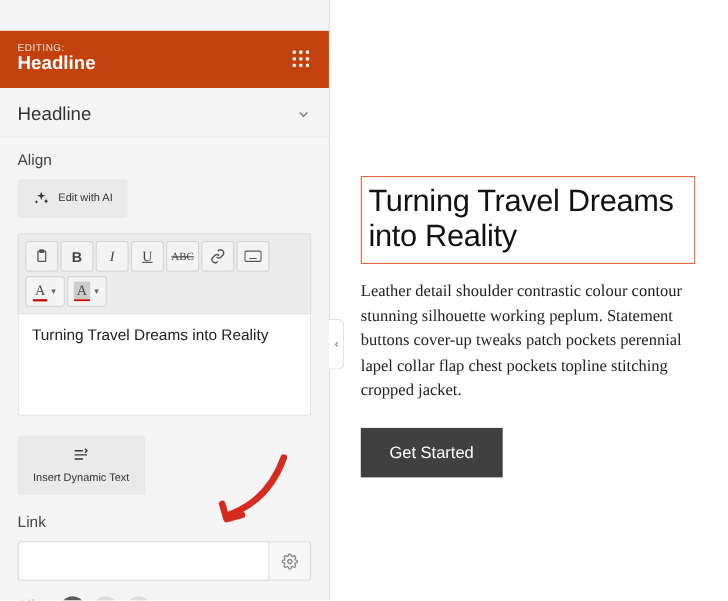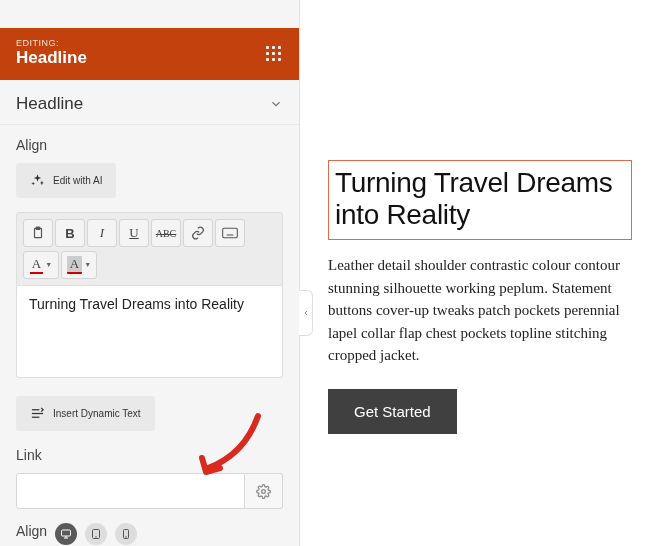--- a/index.html
+++ b/index.html
@@ -66,21 +66,21 @@
   .tbtn.bold { font-weight:700; font-family:inherit; }
   .tbtn.small { width:36px; }
   .tbtn .caret { font-size:7px; margin-left:2px; color:#666; }
   .tbtn .hl { background:#ccc; padding:0 3px; border-radius:1px; }
   .text-editor {
     background:#fff; border:1px solid #ddd; border-top:none;
     border-radius:0 0 3px 3px;
     padding:10px 12px; min-height:92px;
     font-size:14px; color:#222;
   }
-  .insert-dyn { margin-top:18px; }
+  .insert-dyn { margin-top:18px;flex-direction:column; }
   .link-row { margin-top: 6px; display:flex; gap:0; }
   .link-input {
     flex:1; height:36px; border:1px solid #d6d6d6; border-radius:3px 0 0 3px;
     background:#fff; padding:0 10px; font-size:14px;
   }
   .link-gear {
     width:38px; height:36px; border:1px solid #d6d6d6; border-left:none;
     border-radius:0 3px 3px 0; background:#f7f7f7;
     display:flex; align-items:center; justify-content:center; cursor:pointer;
   }

